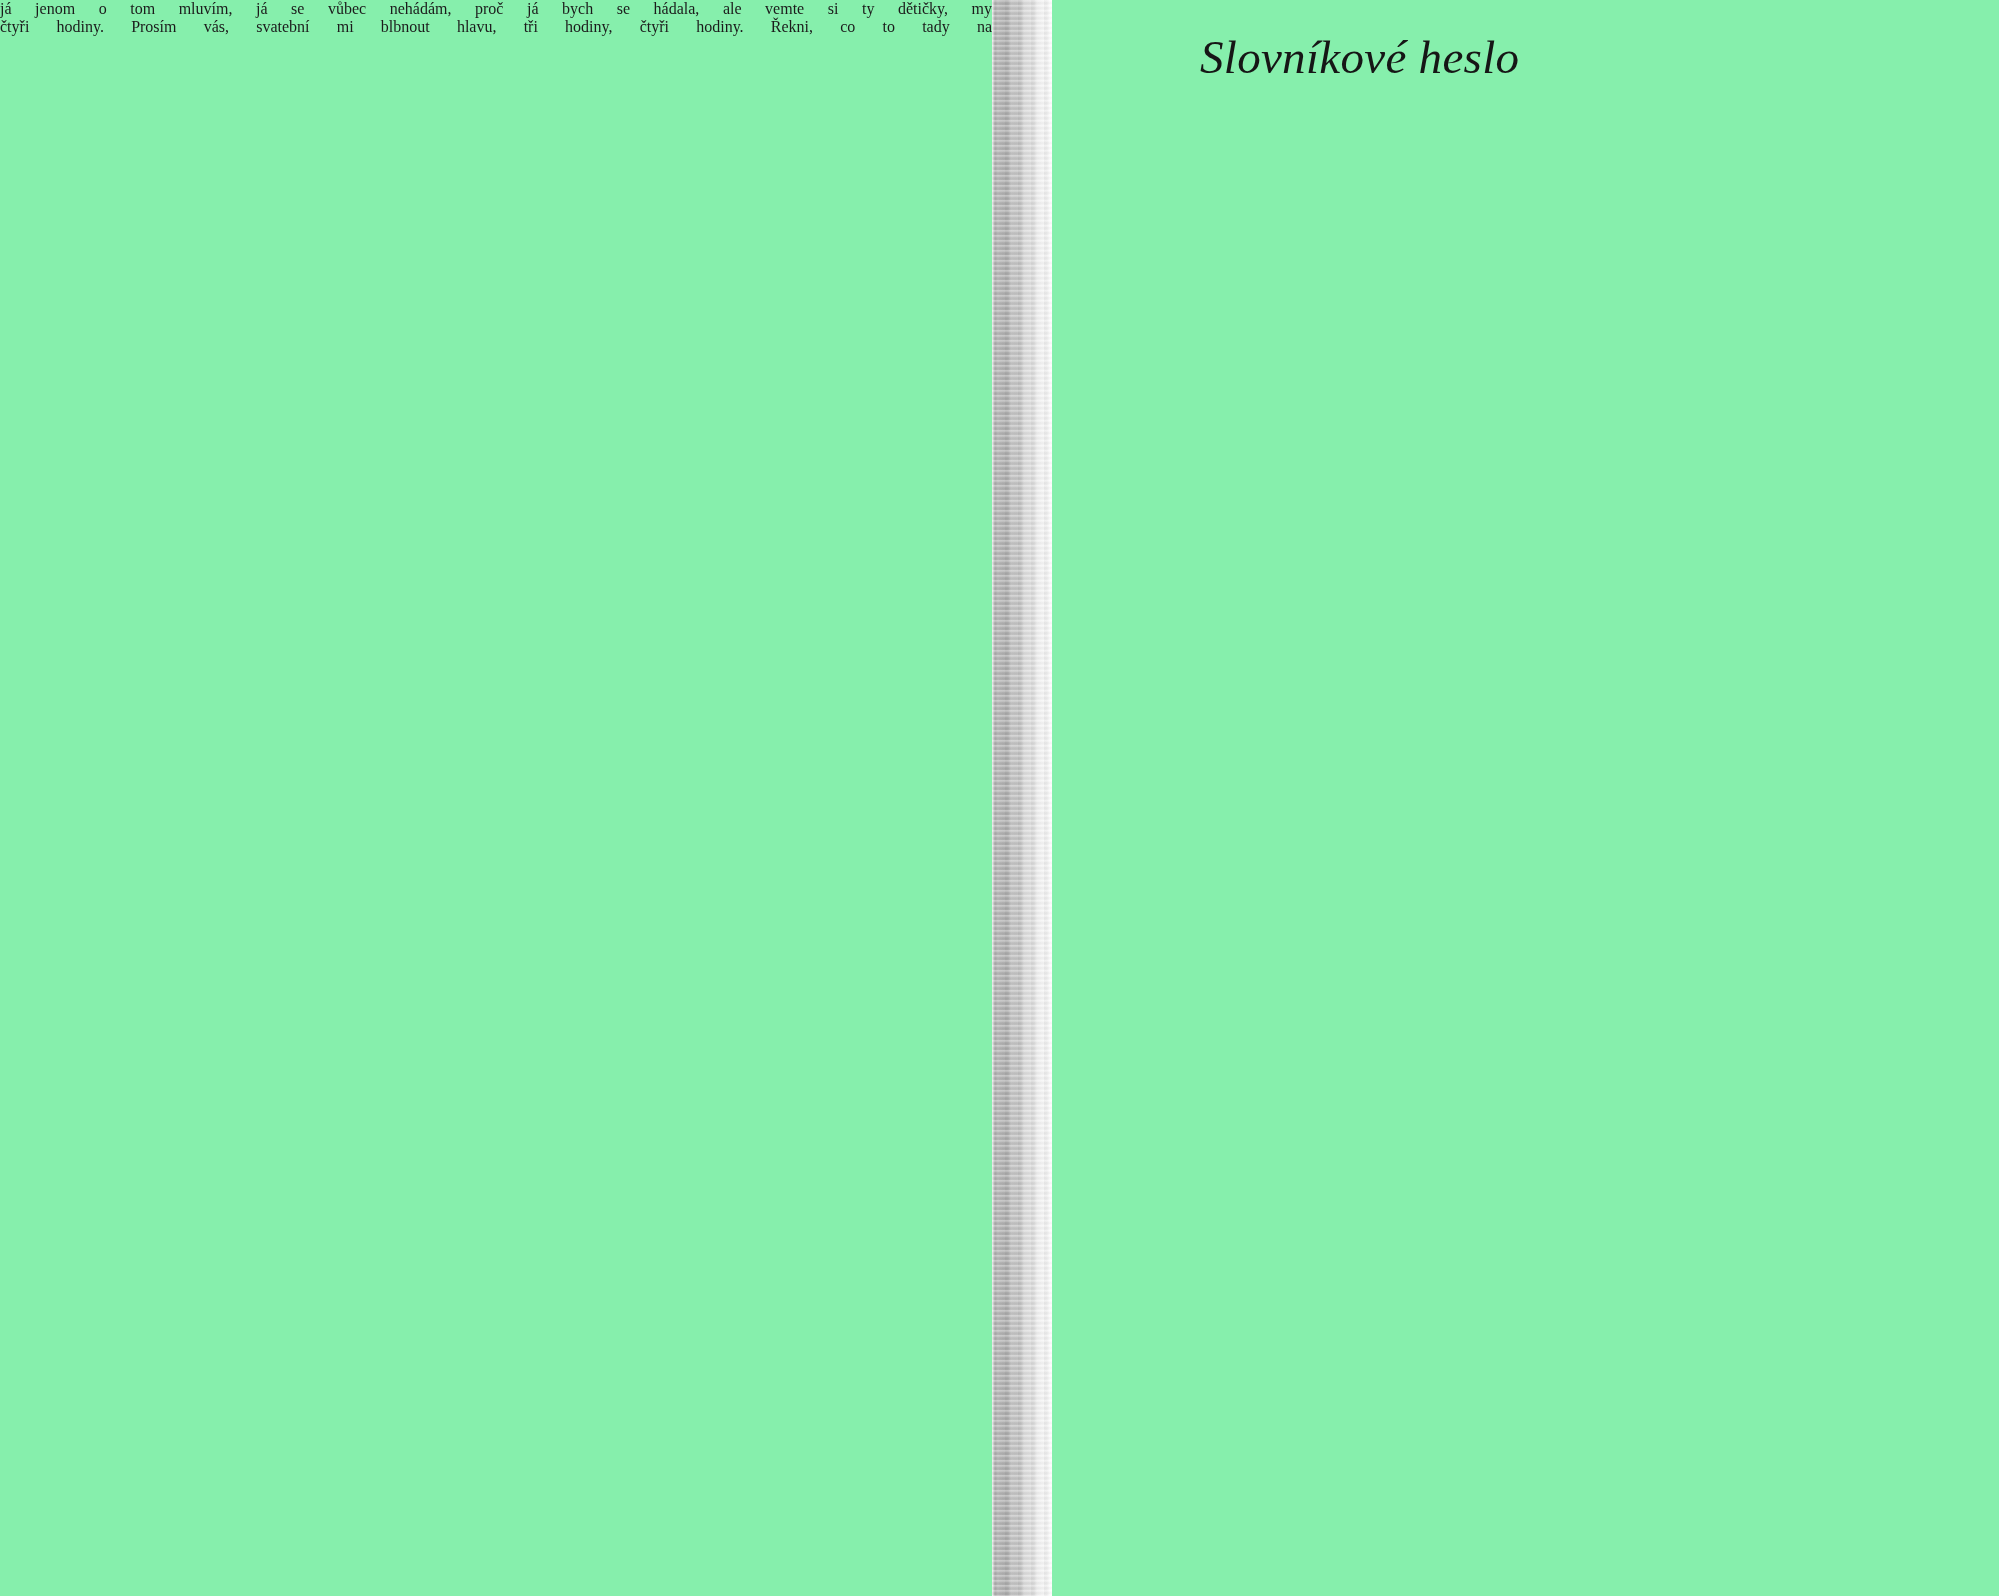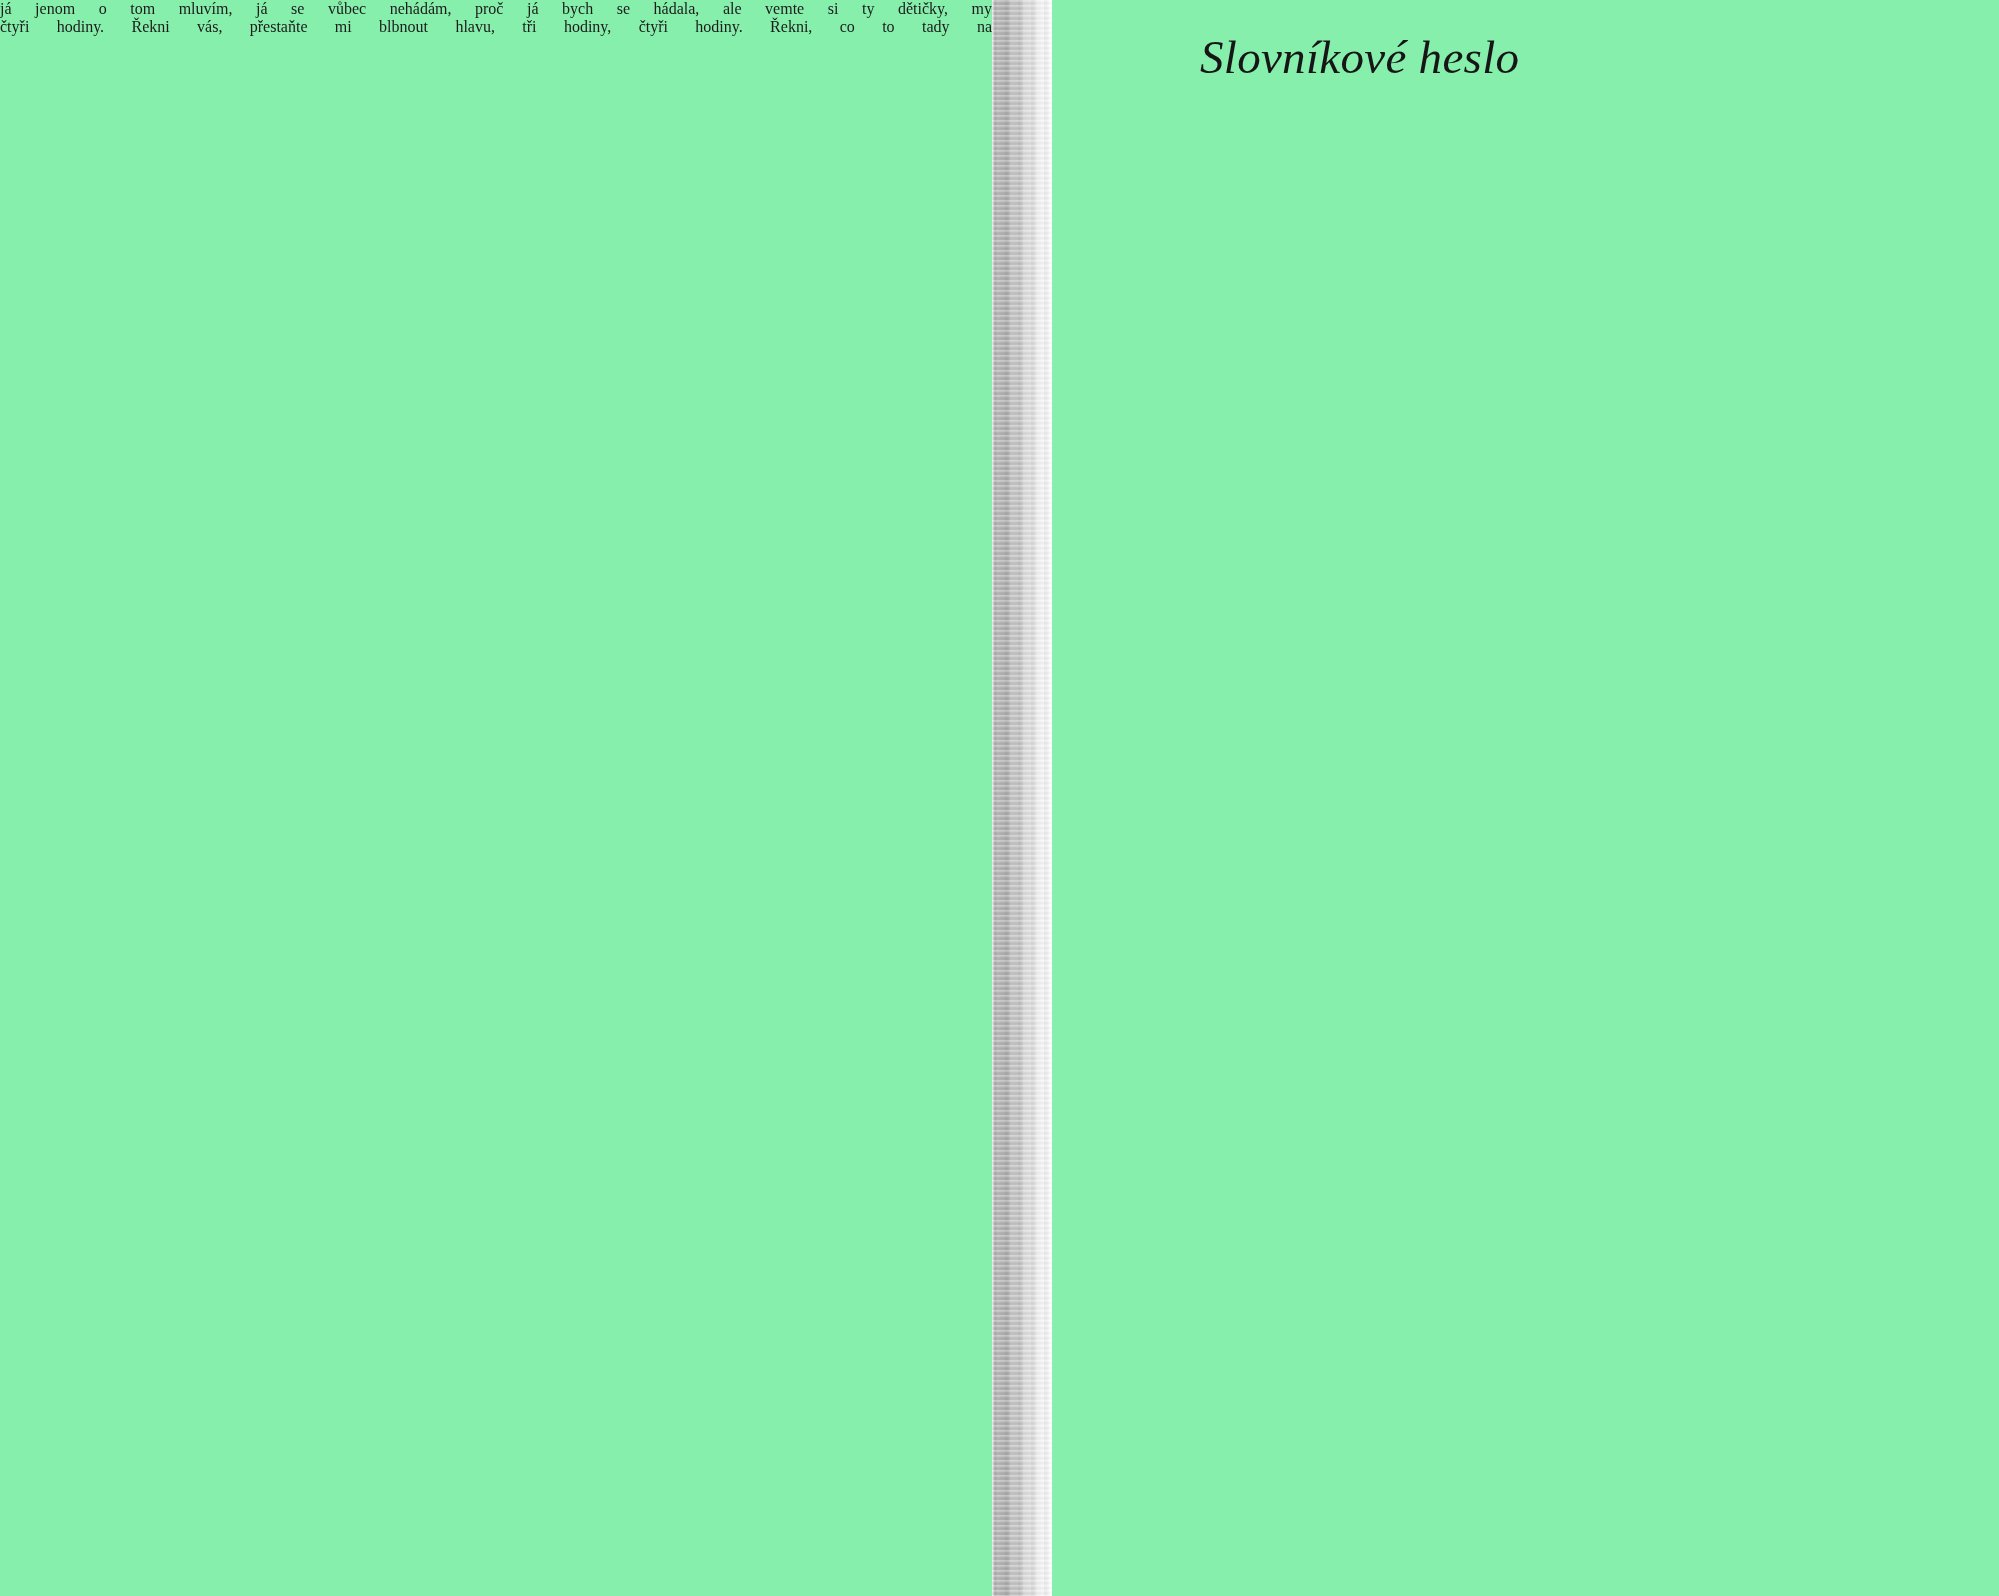--- a/index.html
+++ b/index.html
@@ -83,21 +83,21 @@
 </style>
 </head>
 <body>
 
 <div class="spread">
 
   <section class="page page-left">
     <p class="body-paragraph">
       </p>
       <div class="body-line">já jenom o tom mluvím, já se vůbec nehádám, proč já bych se hádala, ale vemte si ty dětičky, my</div>
-      <div class="body-line">čtyři hodiny. Řekni vás, přestaňte mi blbnout hlavu, tři hodiny, čtyři hodiny. Řekni, co to tady na</div>
+      <div class="body-line">čtyři hodiny. Prosím vás, svatební mi blbnout hlavu, tři hodiny, čtyři hodiny. Řekni, co to tady na</div>
     <p></p>
   </section>
 
   <div class="gutter-shadow"></div>
 
   <section class="page page-right">
     <h1 class="chapter-title">Slovníkové heslo</h1>
   </section>
 
 </div>

